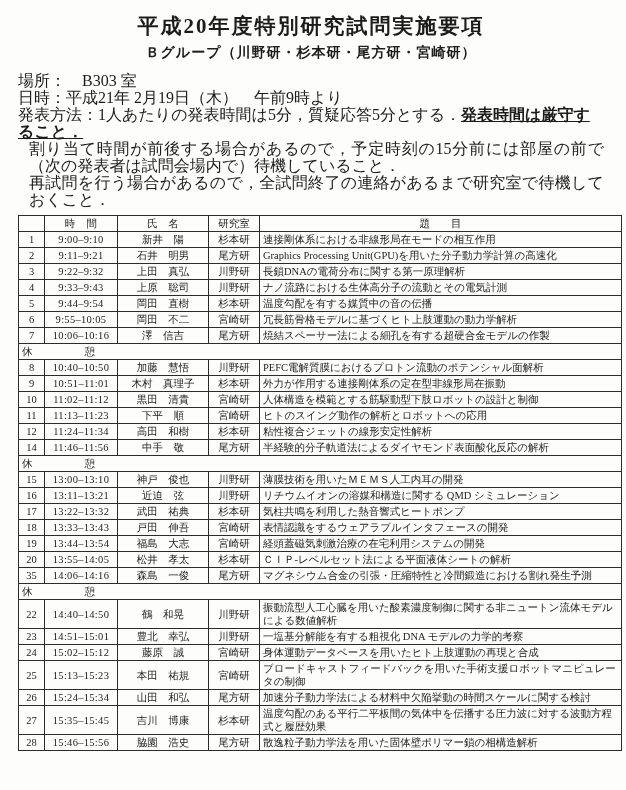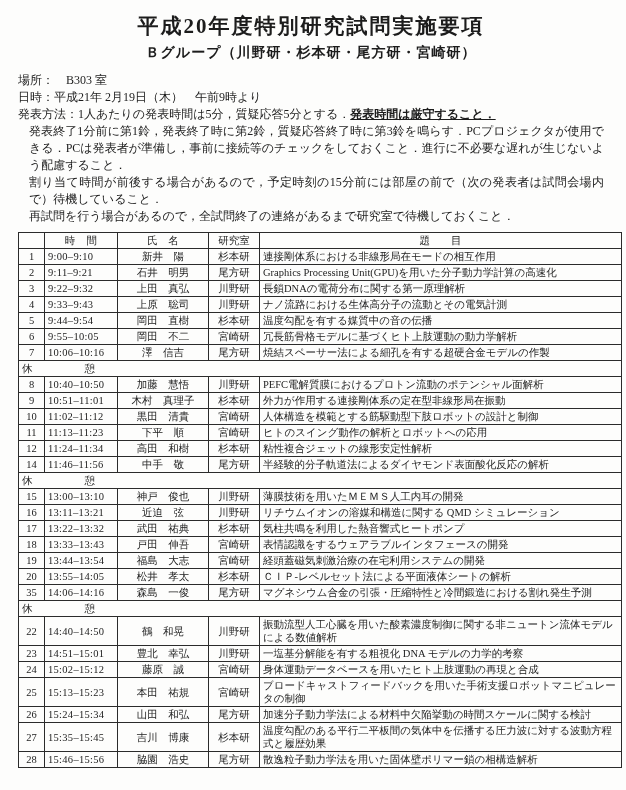--- a/index.html
+++ b/index.html
@@ -22,21 +22,21 @@
     margin:2px 0 4px 0;
   }
   .doc-subtitle{
     text-align:center;
     font-size:14px;
     font-weight:bold;
     letter-spacing:1px;
     margin:0 0 10px 0;
   }
   .info{
-    font-size:12px;
+    font-size:16px;
     line-height:17px;
   }
   .info-line{white-space:pre-wrap;}
   .bold{font-weight:bold;text-decoration:underline;}
   .para{
     padding-left:11px;
     white-space:pre-wrap;
     text-align:justify;
   }
   table.schedule{
@@ -48,40 +48,39 @@
   }
   table.schedule td,table.schedule th{
     border:1px solid #2b2b2b;
     padding:1px 3px;
     line-height:13px;
     vertical-align:middle;
     font-weight:normal;
     overflow:hidden;
   }
   .col-no{width:19px;text-align:center;}
-  .col-time{width:66px;letter-spacing:0.3px;}
+  .col-time{width:66px;text-align:center;letter-spacing:0.3px;}
   .col-name{width:84px;text-align:center;}
   .col-lab{width:44px;text-align:center;}
   .col-title{width:355px;text-align:left;}
   th.col-time,th.col-name,th.col-lab,th.col-title{text-align:center;}
   td.span-cell{text-align:left;letter-spacing:2px;}
 </style>
 </head>
 <body>
 
 <div class="page">
 
   <div class="doc-title">平成20年度特別研究試問実施要項</div>
   <div class="doc-subtitle">Ｂグループ（川野研・杉本研・尾方研・宮崎研）</div>
 
   <div class="info">
     <div class="info-line">場所：　B303 室</div>
     <div class="info-line">日時：平成21年 2月19日（木）　午前9時より</div>
     <div class="info-line"><span>発表方法：1人あたりの発表時間は5分，質疑応答5分とする．</span><span class="bold">発表時間は厳守すること．</span></div>
-    <div class="para">発表終了1分前に第1鈴，発表終了時に第2鈴，質疑応答終了時に第3鈴を鳴らす．PCプロジェクタが使用できる．PCは発表者が準備し，事前に接続等のチェックをしておくこと．進行に不必要な遅れが生じないよう配慮すること．</div>
     <div class="para">割り当て時間が前後する場合があるので，予定時刻の15分前には部屋の前で（次の発表者は試問会場内で）待機していること．</div>
     <div class="para">再試問を行う場合があるので，全試問終了の連絡があるまで研究室で待機しておくこと．</div>
   </div>
 
   <table class="schedule">
     <thead>
       <tr>
         <th class="col-no"></th>
         <th class="col-time">時　間</th>
         <th class="col-name">氏　名</th>

